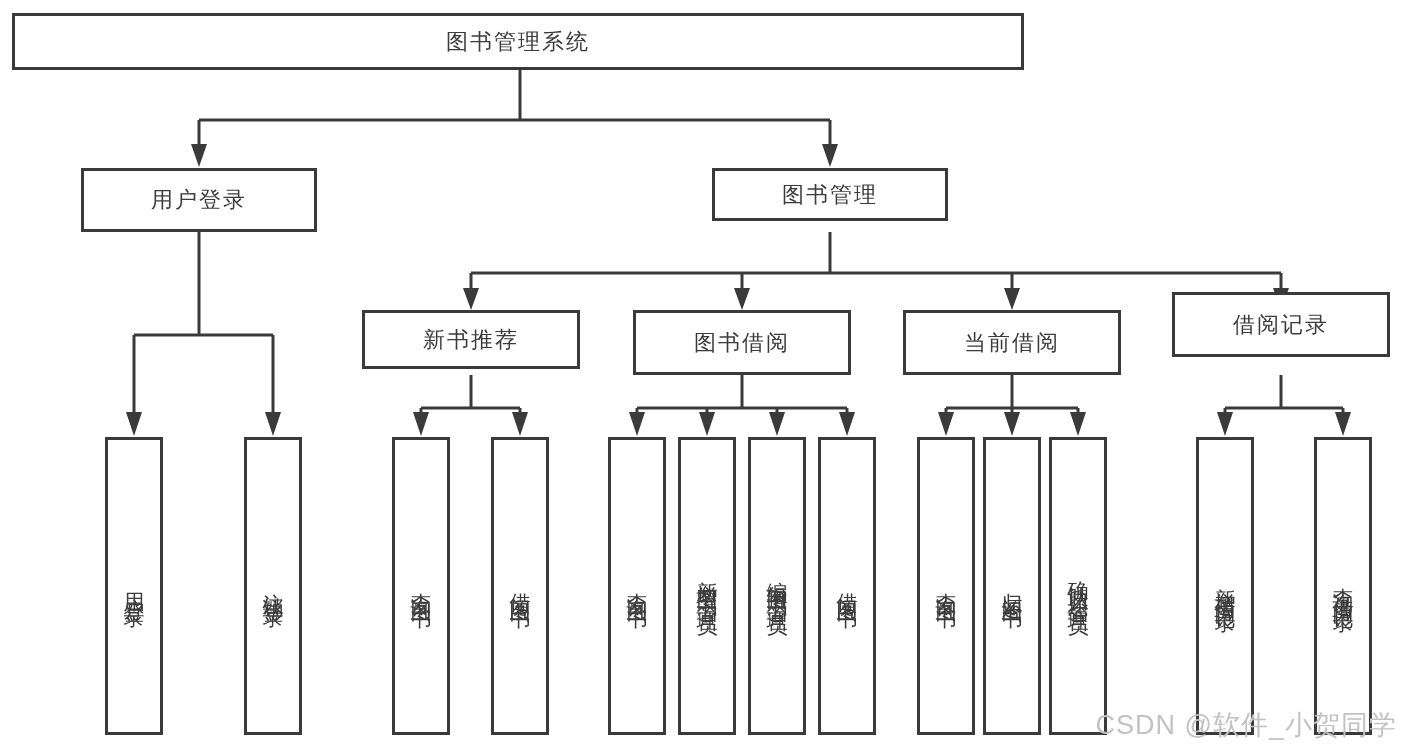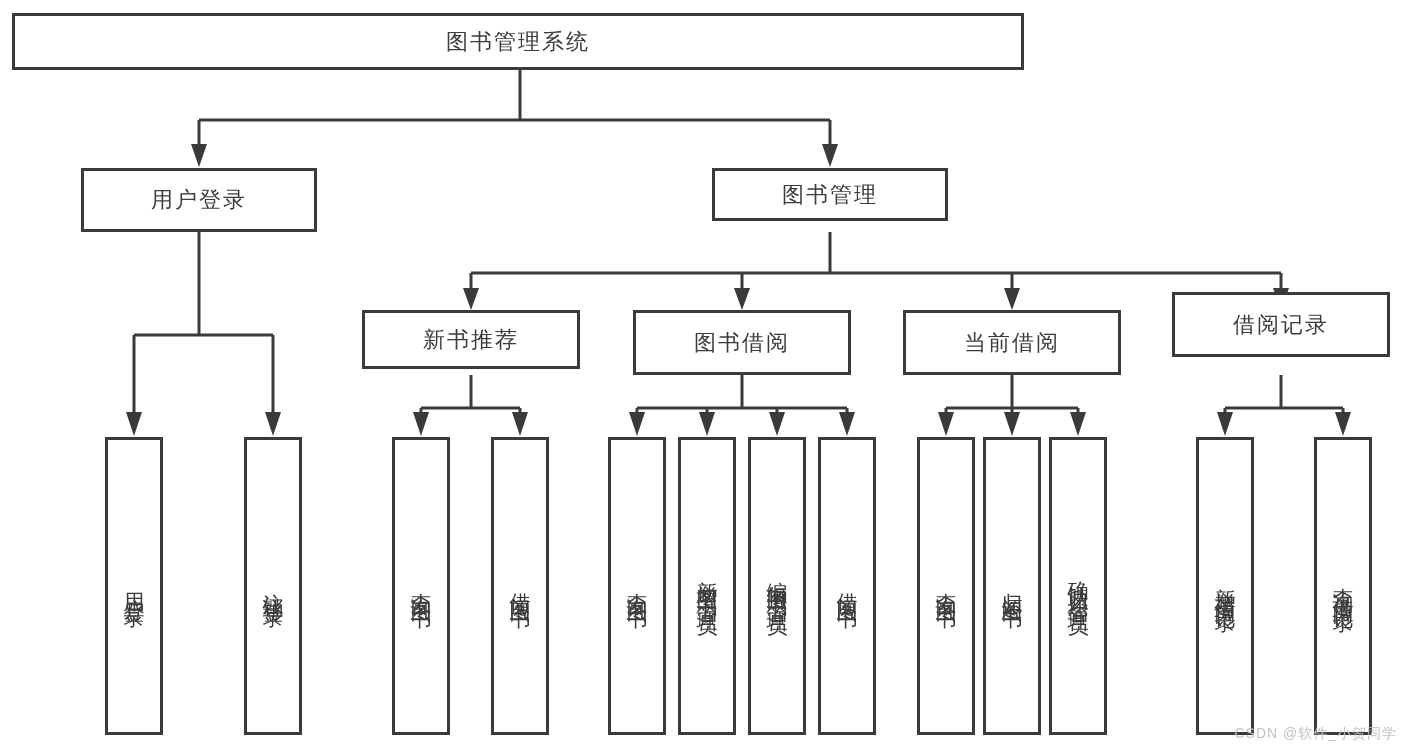--- a/index.html
+++ b/index.html
@@ -36,21 +36,21 @@
     text-orientation:mixed;
     font-size:21px;
     letter-spacing:5px;
     line-height:1.15;
     white-space:nowrap;
   }
   #watermark{
     position:absolute;
     right:8px;bottom:4px;
     z-index:5;
-    font-size:14px;
+    font-size:27px;
     letter-spacing:1px;
     color:var(--wm);
     white-space:nowrap;
   }
 </style>
 </head>
 <body>
 
 <div id="stage">
 

